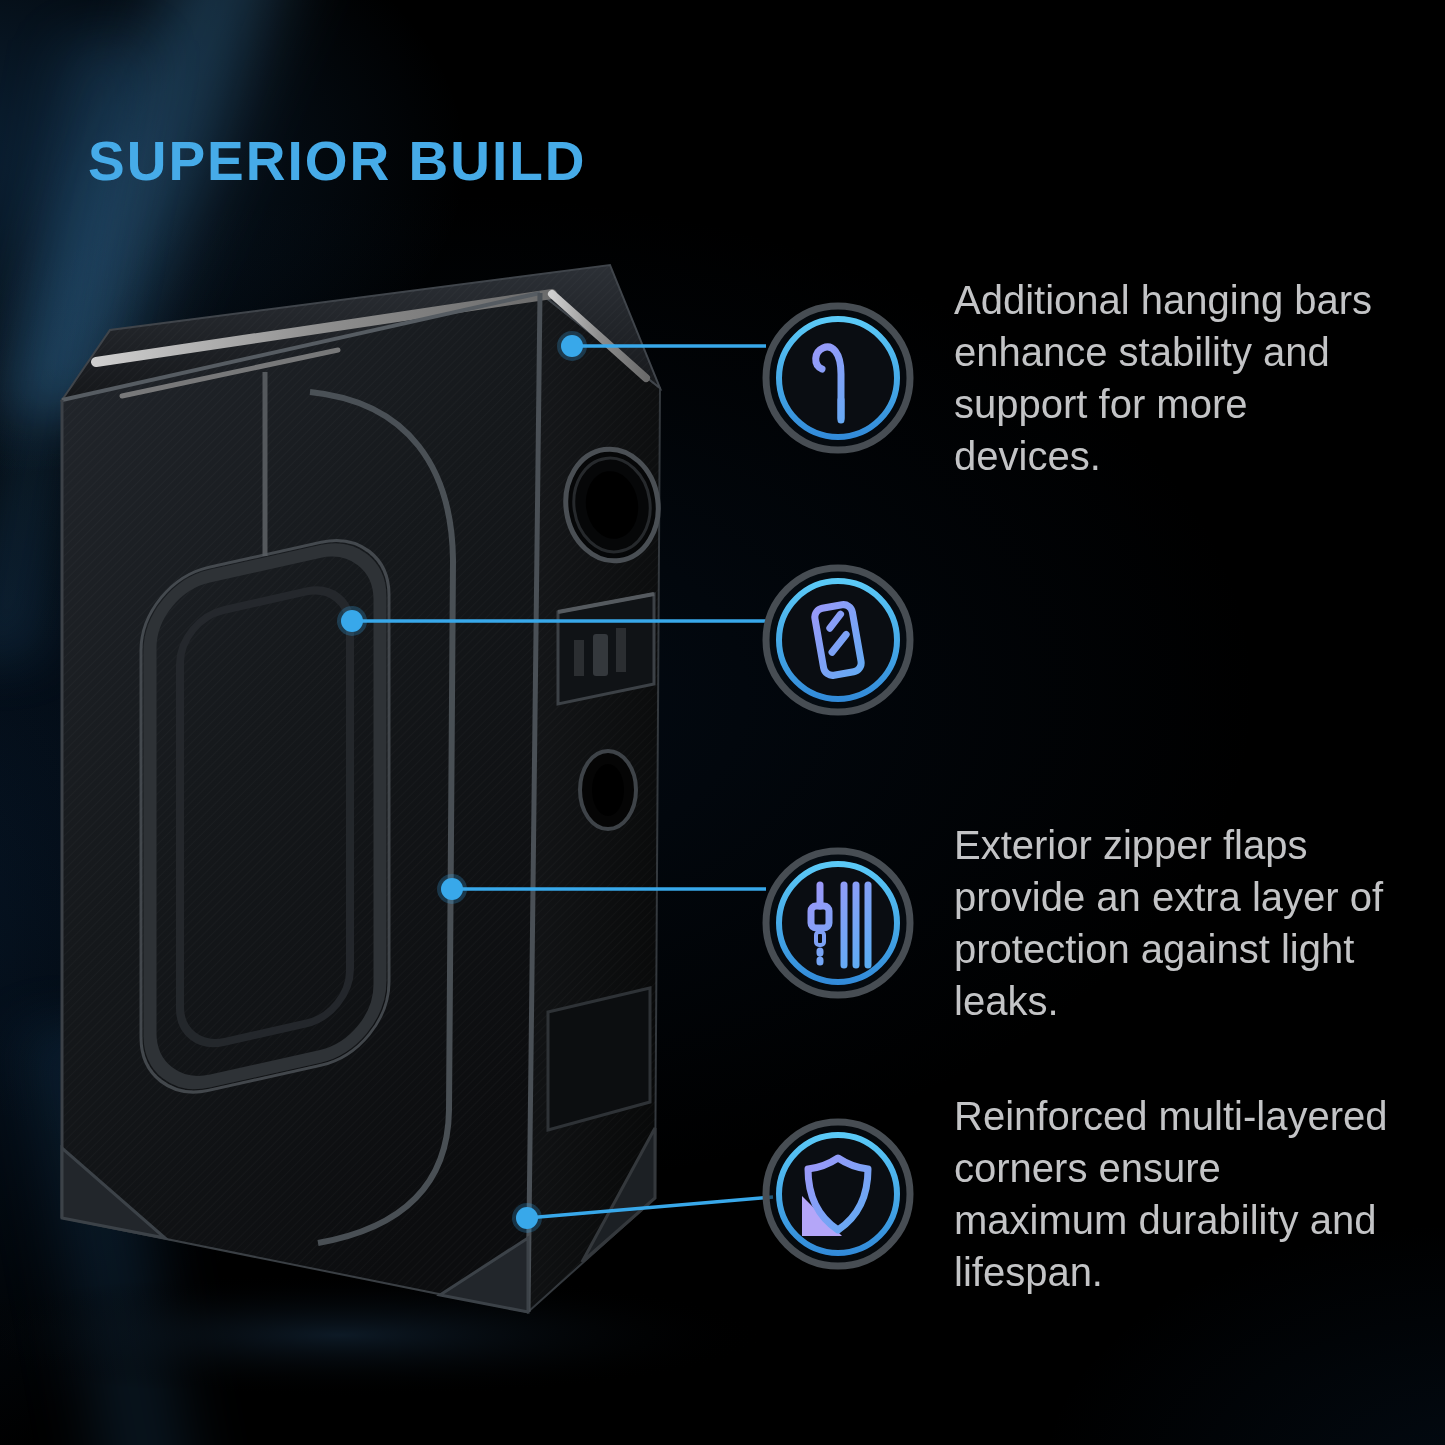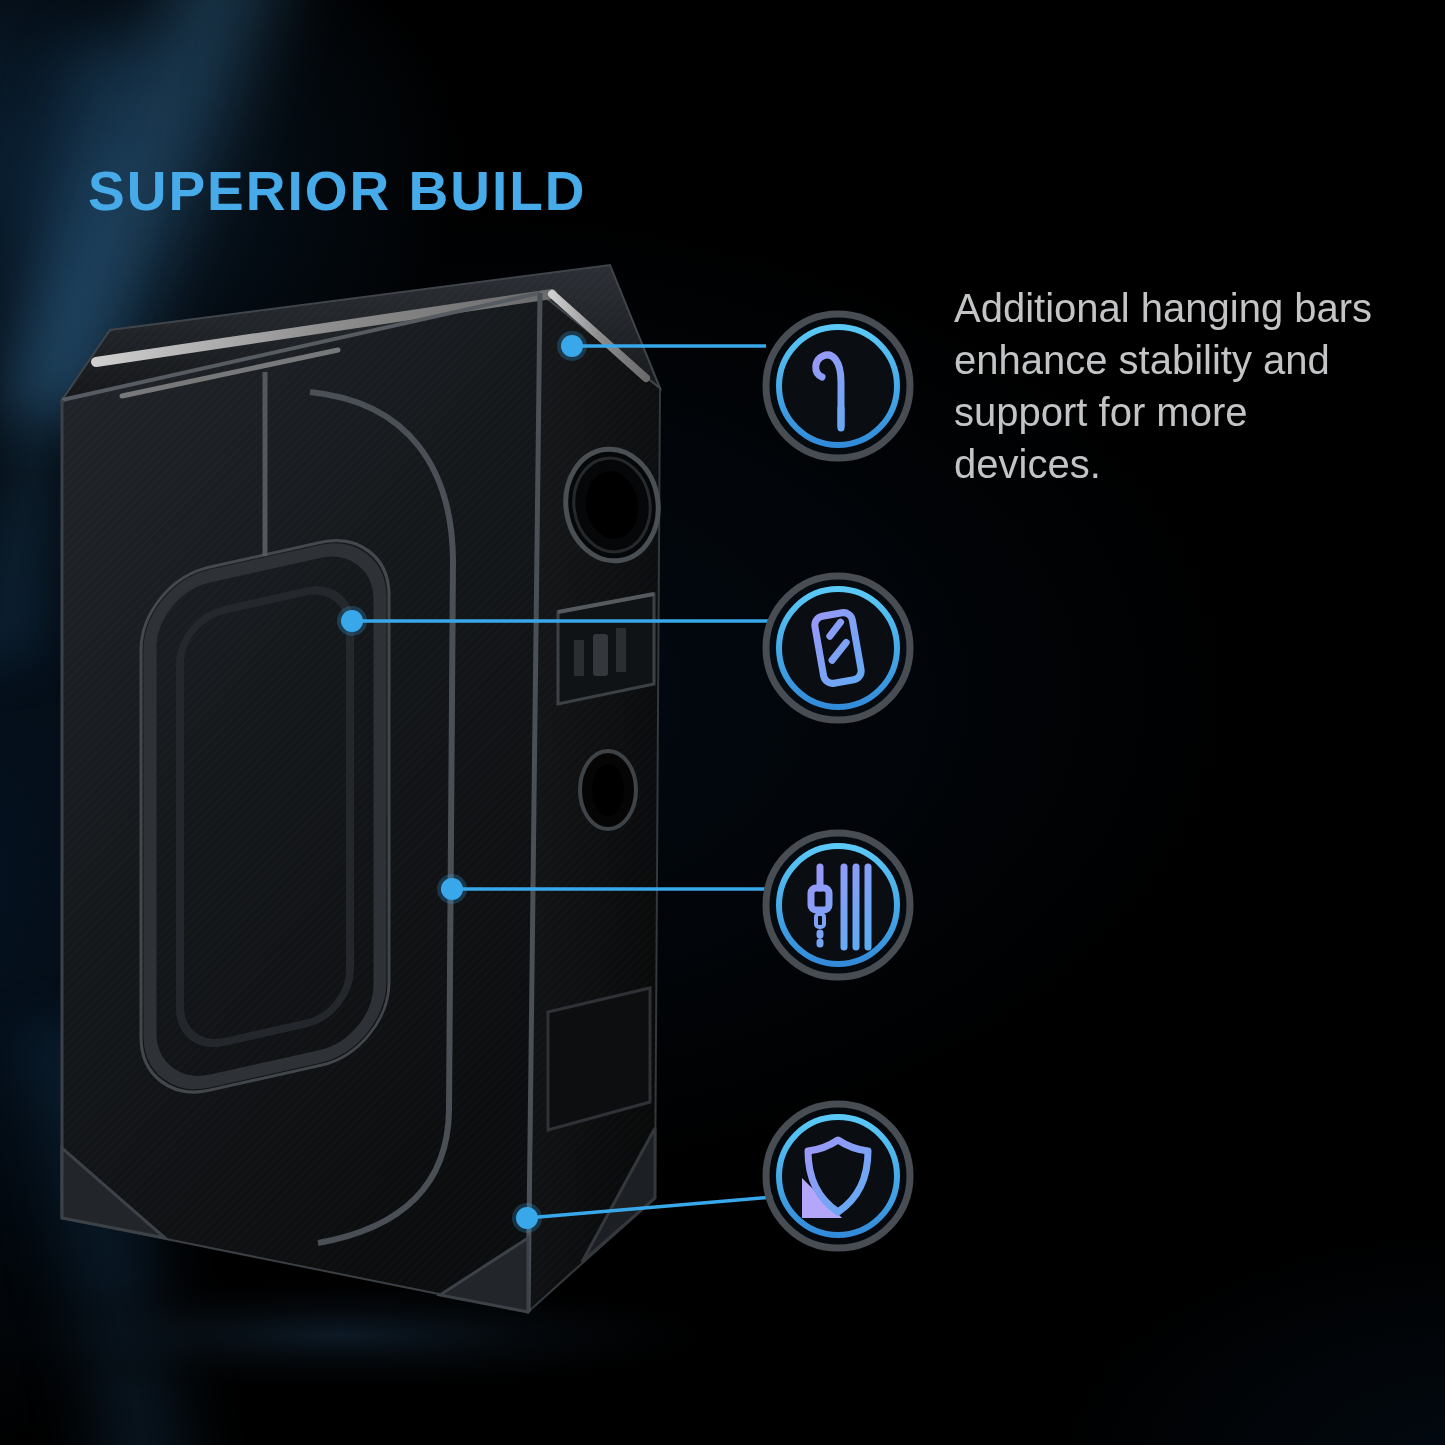--- a/index.html
+++ b/index.html
@@ -16,30 +16,30 @@
   .bg-streak{position:absolute;pointer-events:none;filter:blur(26px);}
   .bg-streak.s1{top:-120px;left:-160px;width:640px;height:520px;
     background:linear-gradient(118deg, transparent 40%, rgba(90,180,245,0.28) 50%, transparent 61%);
     transform:rotate(-6deg);}
   .bg-streak.s2{top:40px;left:-220px;width:520px;height:620px;
     background:linear-gradient(100deg, transparent 42%, rgba(70,160,230,0.18) 52%, transparent 62%);}
   .bg-streak.s3{bottom:-60px;left:-180px;width:560px;height:480px;
     background:linear-gradient(80deg, transparent 40%, rgba(60,150,225,0.16) 52%, transparent 63%);}
 
   #page-title{
-    position:absolute;left:88px;top:122px;
+    position:absolute;left:88px;top:92px;
     font-size:55px;font-weight:700;letter-spacing:2px;
     color:#46abe8;white-space:nowrap;
   }
 
   #tent-svg{position:absolute;left:0;top:0;pointer-events:none;}
 
   .feature{
     position:absolute;left:760px;display:flex;align-items:center;gap:38px;
-    width:660px;min-height:156px;margin-top:8px;
+    width:660px;min-height:156px;
   }
   .icon-wrap{width:156px;height:156px;flex:0 0 auto;}
   .icon-wrap svg{display:block;width:156px;height:156px;}
   .feature-text{
     width:440px;font-size:40px;line-height:1.3;color:#c3c4c6;font-weight:400;
   }
   .ring-outer{fill:rgba(10,16,24,0.55);stroke:#474d53;stroke-width:7;}
   .ring-inner{fill:#0a0d12;stroke:url(#ringGrad);stroke-width:6;}
   .glyph{fill:none;stroke:url(#glyphGrad);stroke-width:7;stroke-linecap:round;stroke-linejoin:round;}
 </style>
@@ -193,24 +193,26 @@
         <line x1="-18" y1="-38" x2="-18" y2="-17"></line>
         <rect x="-27" y="-17" width="18" height="22" rx="5"></rect>
         <rect x="-22" y="9" width="8" height="13" rx="3" stroke-width="4"></rect>
         <line x1="-18" y1="28" x2="-18" y2="42" stroke-dasharray="2 7"></line>
         <line x1="6" y1="-38" x2="6" y2="42"></line>
         <line x1="18" y1="-38" x2="18" y2="42"></line>
         <line x1="30" y1="-38" x2="30" y2="42"></line>
       </g>
     </svg>
   </div>
+  <div class="feature-text">Exterior zipper flaps provide an extra layer of protection against light leaks.</div>
 </div>
 
 <div class="feature" style="top:1090px">
   <div class="icon-wrap">
     <svg viewBox="-78 -78 156 156">
       <circle class="ring-outer" r="72"></circle>
       <circle class="ring-inner" r="59"></circle>
       <path d="M -36,2 L 4,42 L -36,42 Z" fill="#b4a6f8"></path>
       <path class="glyph" d="M 0,-36 C 9,-30 20,-26 30,-25 C 30,-4 24,20 0,36 C -24,20 -30,-4 -30,-25 C -20,-26 -9,-30 0,-36 Z"></path>
     </svg>
   </div>
+  <div class="feature-text">Reinforced multi-layered corners ensure maximum durability and lifespan.</div>
 </div>
 
 </body></html>

